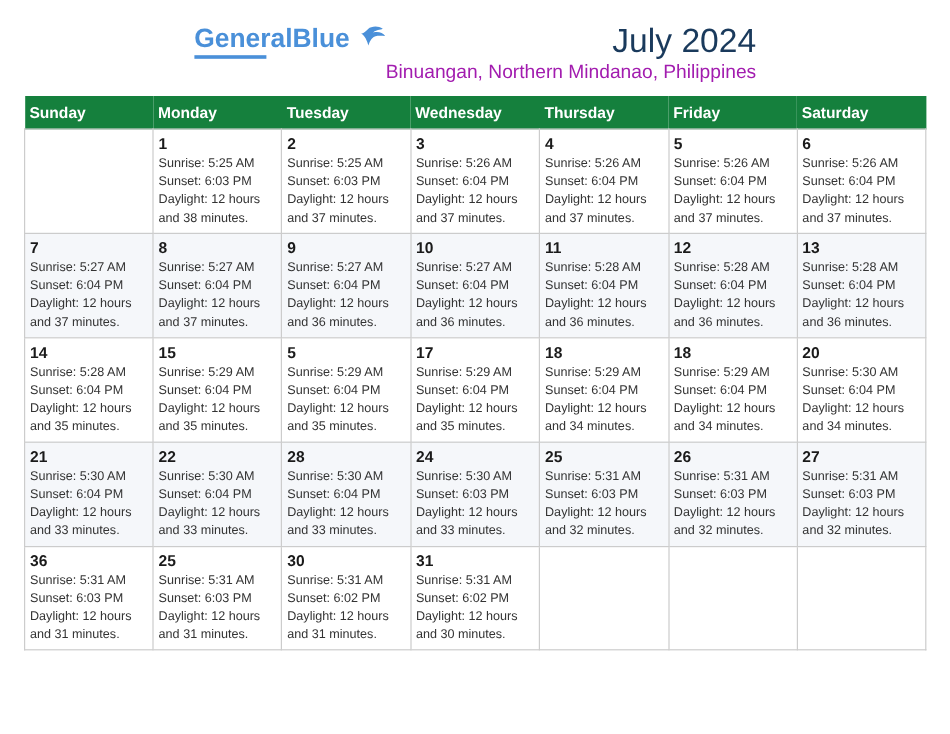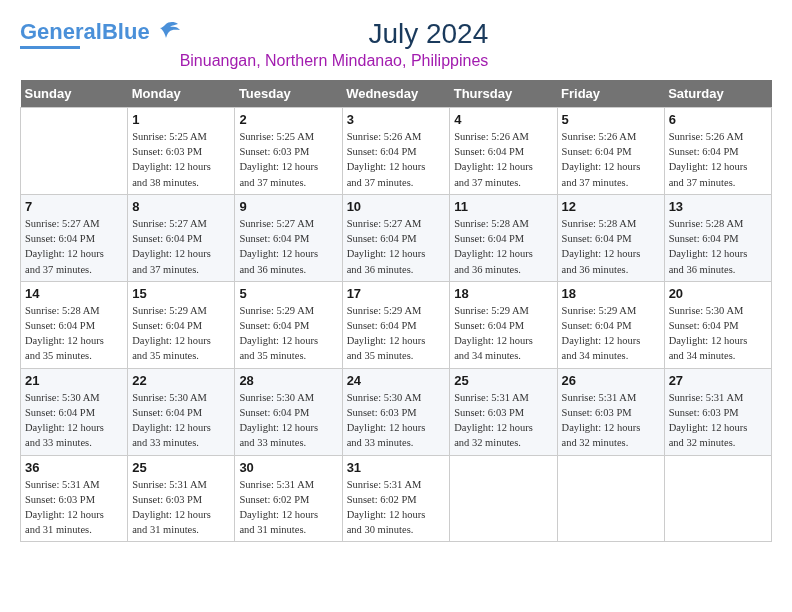--- a/index.html
+++ b/index.html
@@ -5,21 +5,21 @@
     * { box-sizing: border-box; margin: 0; padding: 0; }
     body {
       font-family: Arial, sans-serif;
       background: #fff;
       width: 792px;
       min-height: 612px;
       padding: 20px;
     }
     .header-section {
       display: flex;
-      justify-content: flex-start;
+      justify-content: center;
       align-items: flex-start;
       margin-bottom: 10px;
     }
     .logo {
       display: flex;
       flex-direction: column;
       align-items: flex-start;
     }
     .logo-text {
       font-size: 22px;
@@ -49,21 +49,21 @@
       font-size: 16px;
       color: #a21caf;
       margin-top: 4px;
     }
     .calendar {
       width: 100%;
       border-collapse: collapse;
       font-size: 11px;
     }
     .calendar th {
-      background: #737373;
+      background: #15803d;
       color: white;
       padding: 6px 4px;
       text-align: left;
       font-size: 13px;
       font-weight: bold;
       margin-left: 46px;
     }
     .calendar td {
       border: 1px solid #ccc;
       padding: 4px 4px;
@@ -81,21 +81,20 @@
       font-size: 13px;
       font-weight: bold;
       color: #1a1a1a;
       display: block;
       margin-bottom: 2px;
     }
     .day-info {
       color: #333;
       font-size: 10.5px;
       line-height: 1.45;
-      font-family: Liberation Serif, serif;
     }
     .empty-cell {
       background: #fff !important;
     }
   </style>
 </head>
 <body>
 
 <div class="header-section">
   <div class="logo">

